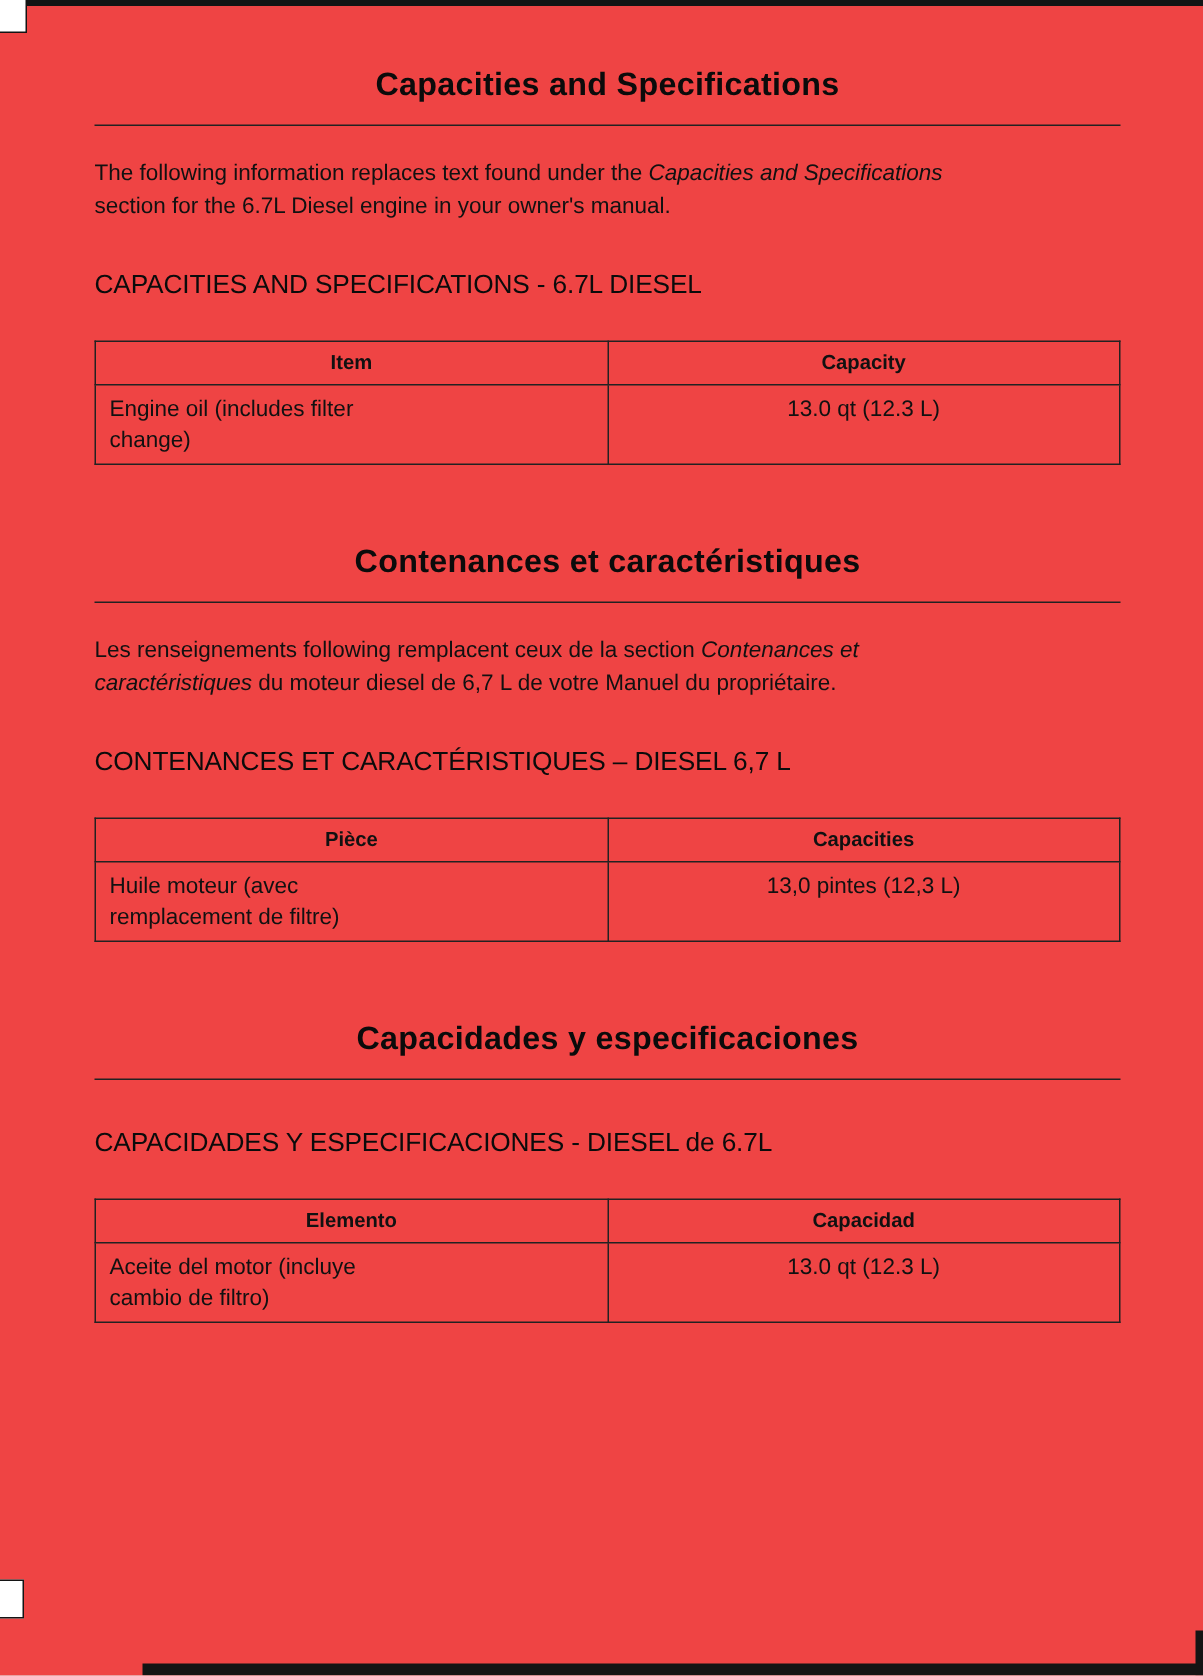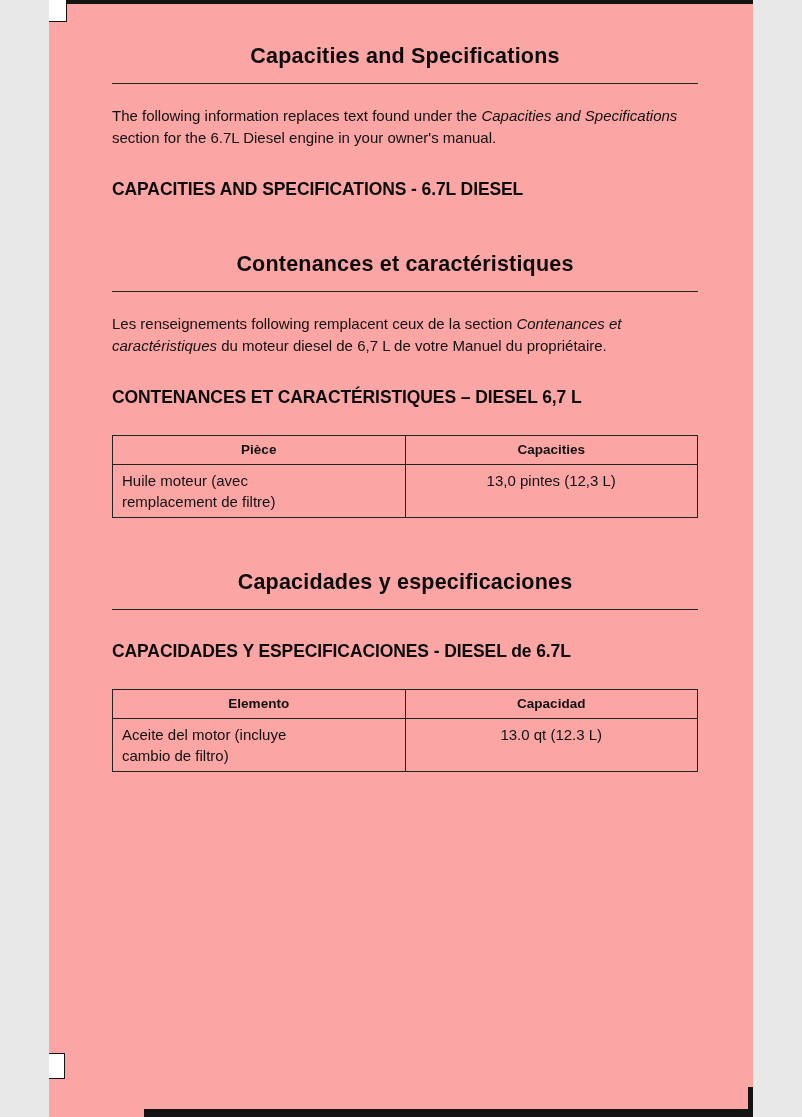--- a/index.html
+++ b/index.html
@@ -1,22 +1,22 @@
 <!DOCTYPE html>
 <html><head>
 <meta charset="utf-8">
 <style>
   * { box-sizing: border-box; }
   html, body { margin: 0; padding: 0; background: #e8e8e8; }
   .page {
     position: relative;
-    width: 704px;
+    width: 802px;
     height: 1117px;
     margin: 0 auto;
-    background: #fca5a5;
+    background: #ef4444;
     font-family: "Liberation Sans", sans-serif;
     color: #111111;
     overflow: hidden;
   }
   .content {
     position: relative;
     padding: 44px 55px 0 63px;
   }
   .doc-section { margin: 0; }
   .doc-section + .doc-section { margin-top: 52px; }
@@ -40,21 +40,21 @@
     font-size: 15px;
     line-height: 21.5px;
     max-width: 600px;
     color: #111111;
   }
   .intro .ital { font-style: italic; }
 
   .spec-heading {
     margin: 31px 0 0 0;
     font-size: 17.5px;
-    font-weight: bold;
+    font-weight: normal;
     letter-spacing: -0.1px;
     color: #0b0b0b;
   }
 
   table.spec-table {
     margin-top: 27px;
     width: 100%;
     border-collapse: collapse;
     table-layout: fixed;
   }
@@ -104,20 +104,34 @@
   <div class="mark bottom-bar"></div>
   <div class="mark right-edge-mark"></div>
 
   <div class="content">
 
     <section class="doc-section">
       <h1 class="section-title">Capacities and Specifications</h1>
       <div class="title-rule"></div>
       <p class="intro"><span>The following information replaces text found under the </span><span class="ital">Capacities and Specifications</span><span> section for the 6.7L Diesel engine in your owner's manual.</span></p>
       <h2 class="spec-heading">CAPACITIES AND SPECIFICATIONS - 6.7L DIESEL</h2>
+      <table class="spec-table">
+        <thead>
+          <tr>
+            <th>Item</th>
+            <th>Capacity</th>
+          </tr>
+        </thead>
+        <tbody>
+          <tr>
+            <td class="cell-item"><span>Engine oil (includes filter change)</span></td>
+            <td class="cell-value">13.0 qt (12.3 L)</td>
+          </tr>
+        </tbody>
+      </table>
     </section>
 
     <section class="doc-section">
       <h1 class="section-title">Contenances et caractéristiques</h1>
       <div class="title-rule"></div>
       <p class="intro"><span>Les renseignements following remplacent ceux de la section </span><span class="ital">Contenances et caractéristiques</span><span> du moteur diesel de 6,7 L de votre Manuel du propriétaire.</span></p>
       <h2 class="spec-heading">CONTENANCES ET CARACTÉRISTIQUES – DIESEL 6,7 L</h2>
       <table class="spec-table">
         <thead>
           <tr>

